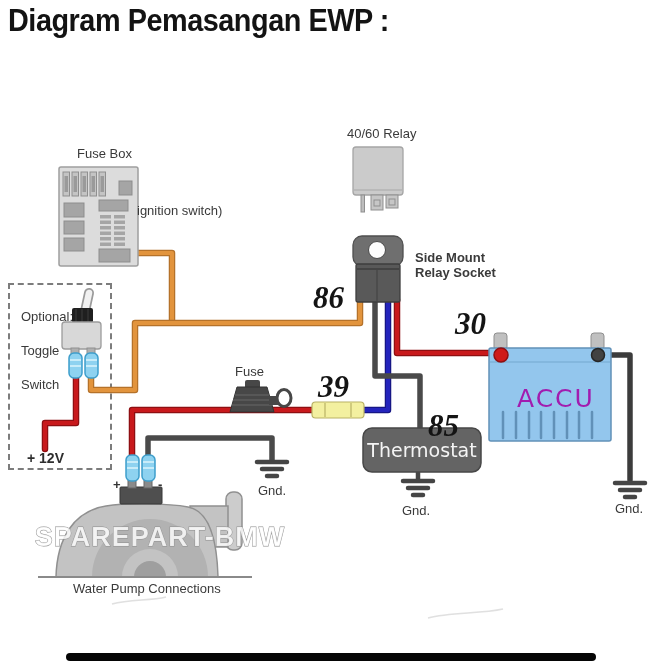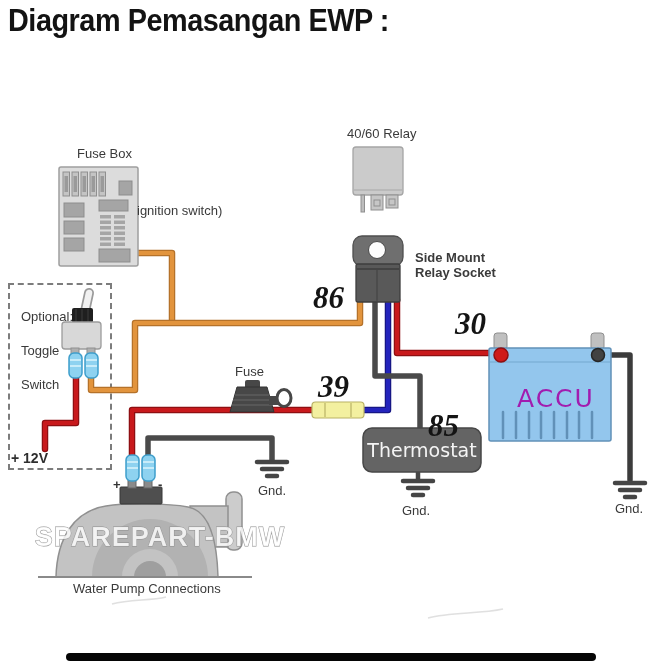--- a/index.html
+++ b/index.html
@@ -14,21 +14,21 @@
   #dashed-box{position:absolute;left:8px;top:283px;width:104px;height:187px;z-index:0;
               border:2px dashed #7c7c7c;box-sizing:border-box;}
   #optional-label{left:21px;top:291px;line-height:17px;white-space:pre-line;}
   #ignition-note{left:137px;top:203px;line-height:16px;font-size:13px;}
   #ignition-note .l2{}
   #thermostat-text{position:absolute;left:363px;top:428px;width:118px;height:44px;z-index:2;
                    display:flex;align-items:center;justify-content:center;color:#f4f4f4;
                    font-size:19px;font-family:"DejaVu Sans",sans-serif;}
   #accu-text{position:absolute;left:517px;top:384px;z-index:2;color:#a21caf;font-size:25px;
              letter-spacing:2px;font-family:"DejaVu Sans",sans-serif;}
-  #plus12v{left:11px;top:451px;font-size:14px;font-weight:700;color:#2e2e2e;}
+  #plus12v{left:27px;top:451px;font-size:14px;font-weight:700;color:#2e2e2e;}
   .polarity{position:absolute;z-index:3;font-size:13px;font-weight:700;color:#333;}
   #bottom-bar{position:absolute;left:66px;top:653px;width:530px;height:8px;border-radius:4px;
               background:#050505;z-index:4;}
 </style>
 </head>
 <body>
 
 <div id="canvas">
 
   <div id="title" class="lbl">Diagram Pemasangan EWP :</div>

